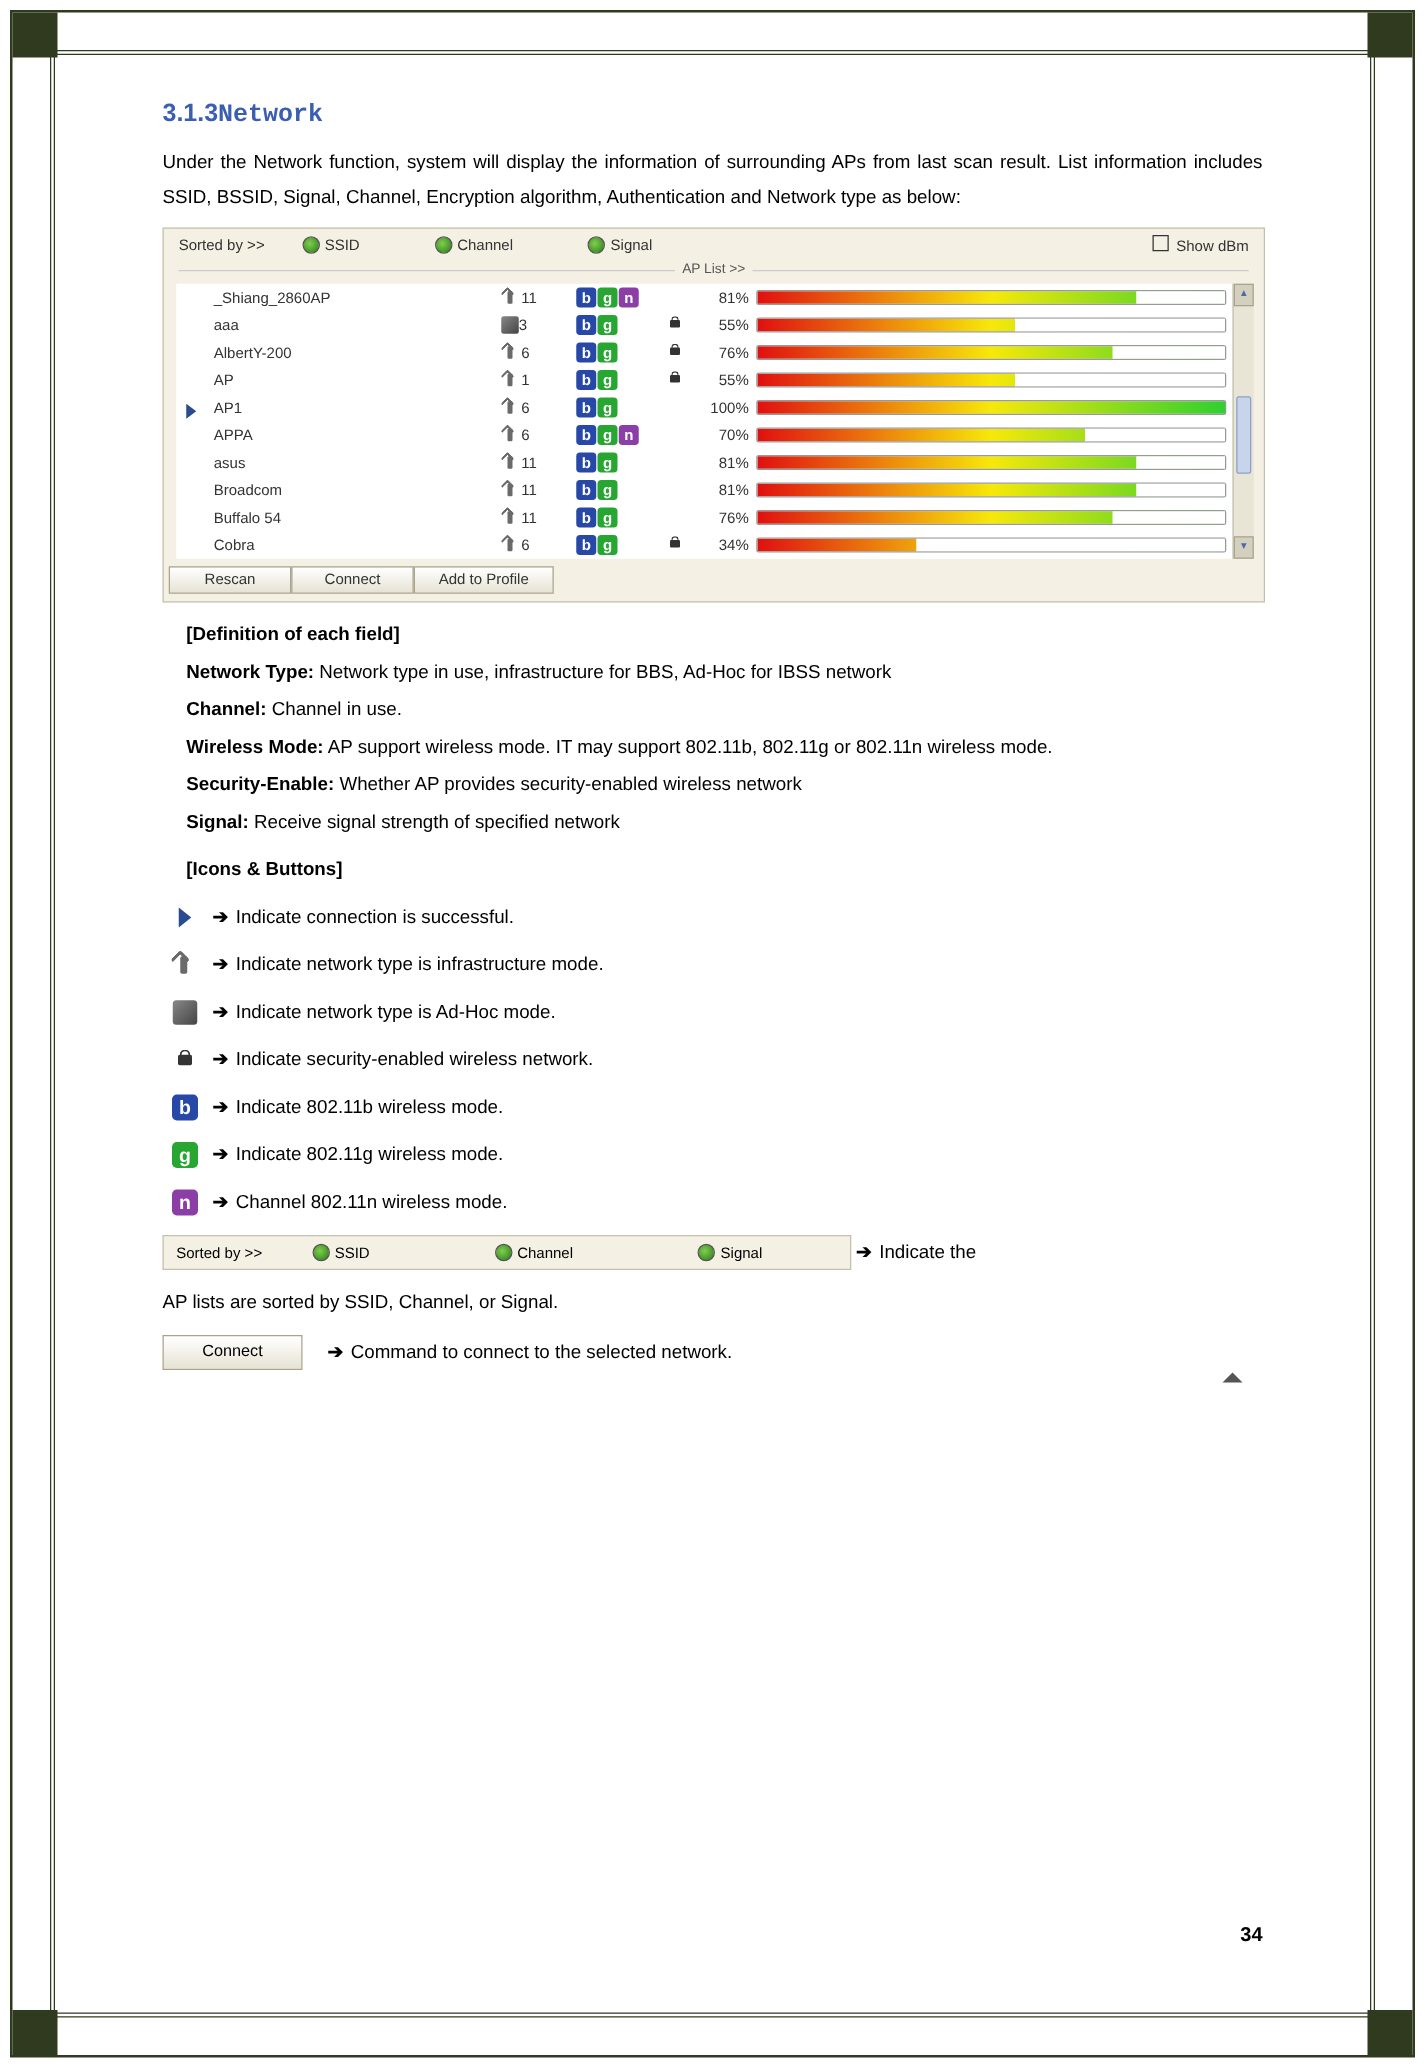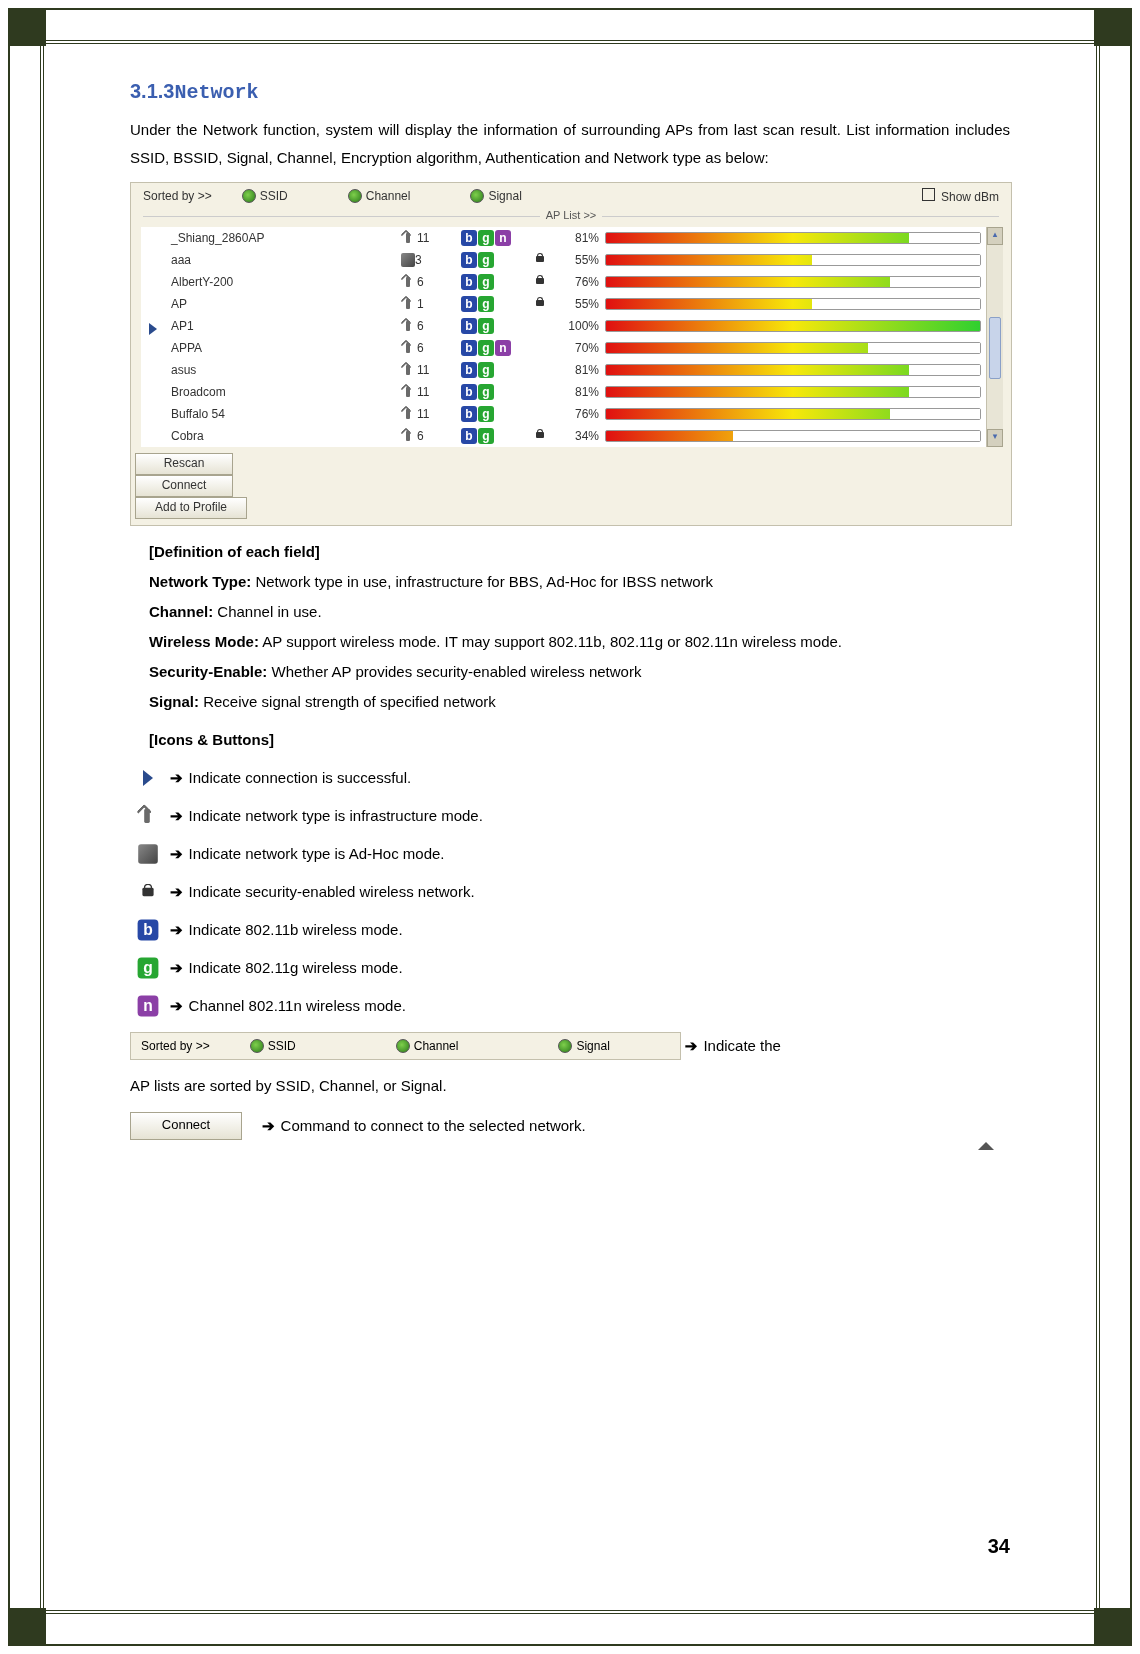--- a/index.html
+++ b/index.html
@@ -54,32 +54,32 @@
   .badge.g { background:#27a632;}
   .badge.n { background:#8b3fa6;}
   .lock-ico { display:inline-block;width:10px;height:12px;position:relative;}
   .lock-ico::before{content:"";position:absolute;left:1px;top:3px;width:8px;height:6px;background:#333;border-radius:1px;}
   .lock-ico::after{content:"";position:absolute;left:2px;top:0;width:4px;height:4px;border:1px solid #333;border-bottom:none;border-radius:3px 3px 0 0;}
   .sigbar { height:10px; border-radius:2px; background:linear-gradient(90deg,#e01010,#f7e80a,#2fd02f); position:relative; border:1px solid #999;}
   .sigbar .mask { position:absolute; right:0; top:0; bottom:0; background:#fff;}
   .scrollbar { position:absolute; right:-2px; top:0; bottom:0; width:16px; background:#e8e5d6; border-left:1px solid #c4c0ad;}
   .scroll-btn { height:16px; background:#d4d0be; border:1px solid #a8a48e; font-size:9px; text-align:center; line-height:12px; color:#4a6aae;}
   .scroll-thumb { position:absolute; left:2px; right:2px; top:90px; height:60px; background:#c8d4ea; border:1px solid #8aa0c8; border-radius:2px;}
-  .btnbar { display:flex; gap:0; padding:4px 4px 6px 4px;flex-direction:column;}
+  .btnbar { display:flex; gap:0; padding:4px 4px 6px 4px;}
   .btn { width:96px; height:20px; background:linear-gradient(#fff,#e6e3d4); border:1px solid #a8a48e; font-size:12px; text-align:center; line-height:18px; cursor:pointer;}
   .tri-up { position:absolute; right:16px; bottom:4px; width:0;height:0;border-left:8px solid transparent;border-right:8px solid transparent;border-bottom:8px solid #555;}
   .def { margin-top:14px; }
   .def p { margin:6px 0; line-height:24px; text-align:justify;}
   .def .lbl { font-weight:bold;padding-left:19px; }
   .icons-section p { margin:14px 0; display:flex; align-items:center; }
   .icons-section .ico-cell { width:36px; display:flex; justify-content:center;}
   .arrow-r { font-weight:bold; margin:0 6px 0 4px;}
   .sort-strip { display:inline-flex; align-items:center; background:#f4f1e4; border:1px solid #c4c0ad; height:26px; padding:0 10px; gap:40px; font-size:12px;}
   .connect-btn { display:inline-block; width:110px; height:26px; background:linear-gradient(#fff,#e6e3d4); border:1px solid #a8a48e; text-align:center; line-height:24px; font-size:13px;}
-  .pagenum { position:absolute; right:130px; bottom:96px; font-weight:bold; font-size:20px;}
+  .pagenum { position:absolute; right:130px; bottom:96px; font-weight:bold; font-size:16px;}
   .sel-arrow-big { display:inline-block; width:0;height:0;border-left:10px solid #2a4b8d;border-top:8px solid transparent;border-bottom:8px solid transparent;}
   .infra-big { transform:scale(1.4); }
   .adhoc-big { transform:scale(1.4); }
   .lock-big { transform:scale(1.4); }
   .badge-big { transform:scale(1.3); }
 </style>
 </head>
 <body>
 
 <div class="outer-frame">

